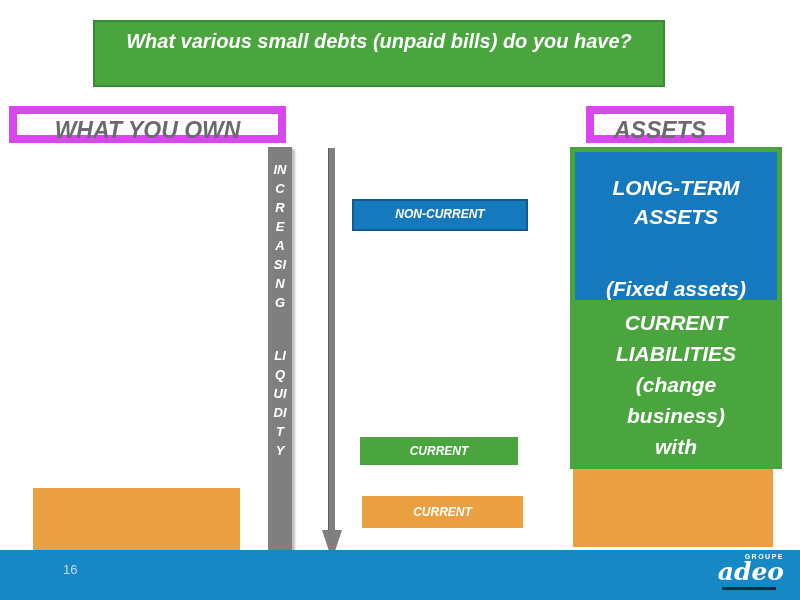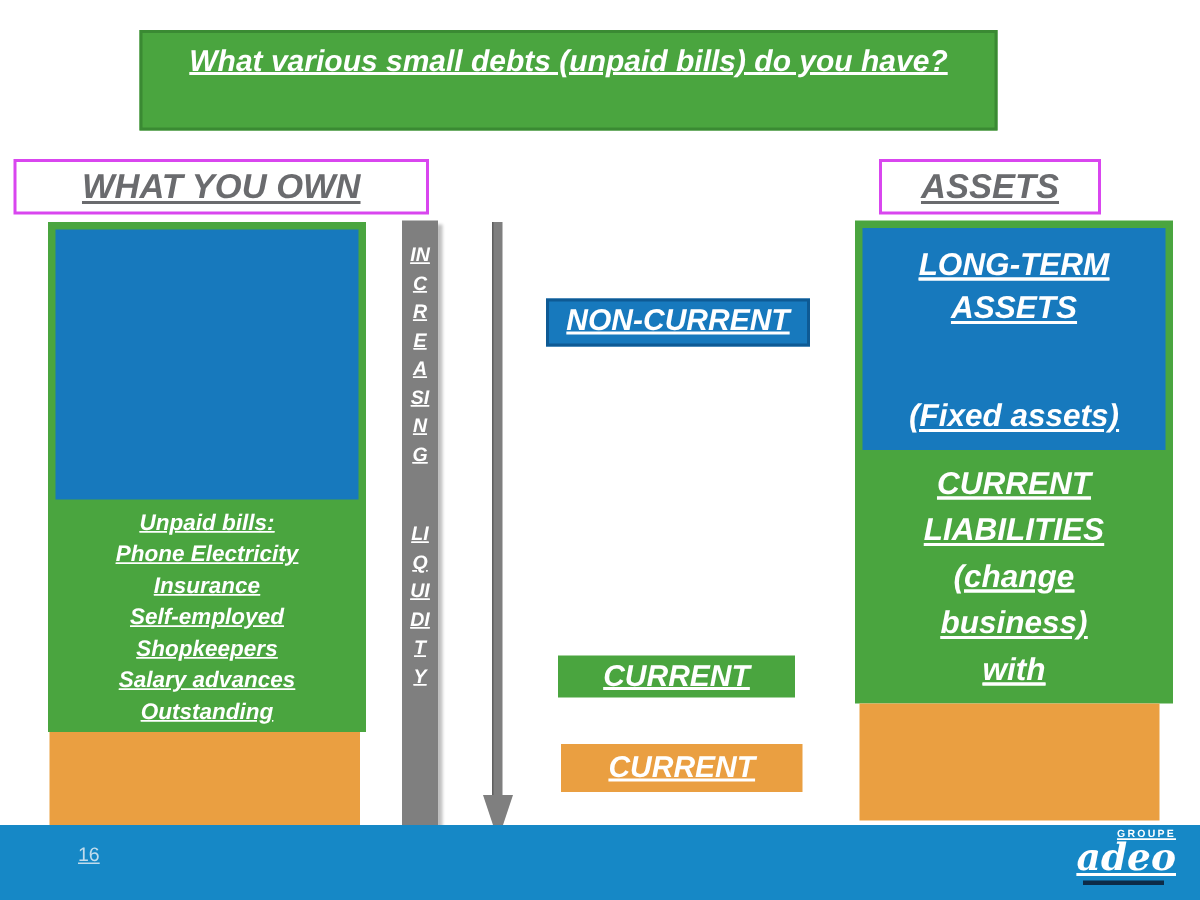--- a/index.html
+++ b/index.html
@@ -1,15 +1,15 @@
 <!DOCTYPE html>
 <html><head>
 <meta charset="utf-8">
 <style>
-  * { margin: 0; padding: 0; box-sizing: border-box; text-decoration: underline; }
+  * { margin: 0; padding: 0; box-sizing: border-box; }
   html, body { width: 800px; height: 600px; }
   body {
     font-family: "Liberation Sans", sans-serif;
     background: #ffffff;
     overflow: hidden;
   }
   .slide {
     position: relative;
     width: 800px;
     height: 600px;
@@ -28,21 +28,21 @@
     font-size: 20px; line-height: 29px;
     text-align: center;
     padding: 5px 28px 0 28px;
   }
 
   
   .section-header {
     position: absolute;
     top: 106px; height: 37px;
     background: #ffffff;
-    border: 2px solid #d946ef;
+    border: 8px solid #d946ef;
     color: #6A6B6E;
     font-weight: bold; font-style: italic;
     font-size: 23px;
     text-align: center;
     line-height: 33px;
   }
   .header-left { left: 9px;  width: 277px; }
   .header-right { left: 586px; width: 148px; }
 
   
@@ -108,23 +108,22 @@
     border-right: 10px solid transparent;
     border-top: 30px solid #7F7F7F;
     margin: 0 auto;
   }
 
   
   .cat-label {
     position: absolute;
     color: #ffffff;
     font-weight: bold; font-style: italic;
-    font-size: 20px;
-    text-align: center;
-    margin-left: 12px;
+    font-size: 12px;
+    text-align: center;
   }
   .lbl-noncurrent {
     left: 352px; top: 199px;
     width: 176px; height: 32px;
     background: #1779BD;
     border: 2px solid #0E5A94;
     line-height: 27px;
   }
   .lbl-current-green {
     left: 360px; top: 437px;
@@ -148,21 +147,21 @@
   }
   .right-blue {
     position: absolute;
     left: 5px; top: 5px;
     width: 202px; height: 148px;
     background: #1779BD;
     color: #ffffff;
     font-weight: bold; font-style: italic;
     font-size: 21px; line-height: 29px;
     text-align: center;
-    padding-top: 10px;
+    padding-top: 21px;
   }
   .fixed-assets { margin-top: 43px; }
   .liab-lines {
     position: absolute;
     left: 0; top: 160px; width: 212px;
     color: #ffffff;
     font-weight: bold; font-style: italic;
     font-size: 21px; line-height: 31px;
     text-align: center;
   }
@@ -175,21 +174,21 @@
 
   
   .footer {
     position: absolute;
     left: 0; top: 550px;
     width: 800px; height: 50px;
     background: #1688C6;
   }
   .page-number {
     position: absolute;
-    left: 52px; top: 12px;
+    left: 63px; top: 12px;
     color: #C2DCEC;
     font-size: 13px;
   }
   .logo {
     position: absolute;
     right: 16px; top: 3px;
     width: 70px;
     text-align: right;
     color: #ffffff;
   }
@@ -217,32 +216,20 @@
 </head>
 <body>
 
 <div class="slide">
 
   <div class="title-banner">What various small debts (unpaid bills) do you have?</div>
 
   <div class="section-header header-left">WHAT YOU OWN</div>
   <div class="section-header header-right">ASSETS</div>
 
-  <div class="left-col">
-    <div class="left-blue"></div>
-    <div class="left-lines">
-      <div>Unpaid bills:</div>
-      <div>Phone Electricity</div>
-      <div>Insurance</div>
-      <div>Self-employed</div>
-      <div>Shopkeepers</div>
-      <div>Salary advances</div>
-      <div>Outstanding</div>
-    </div>
-  </div>
   <div class="left-orange"></div>
 
   <div class="liquidity-bar">
     <div class="vert-word top">INCREASING</div>
     <div class="vert-word bottom">LIQUIDITY</div>
   </div>
 
   <div class="down-arrow">
     <div class="arrow-shaft"></div>
     <div class="arrow-head"></div>

